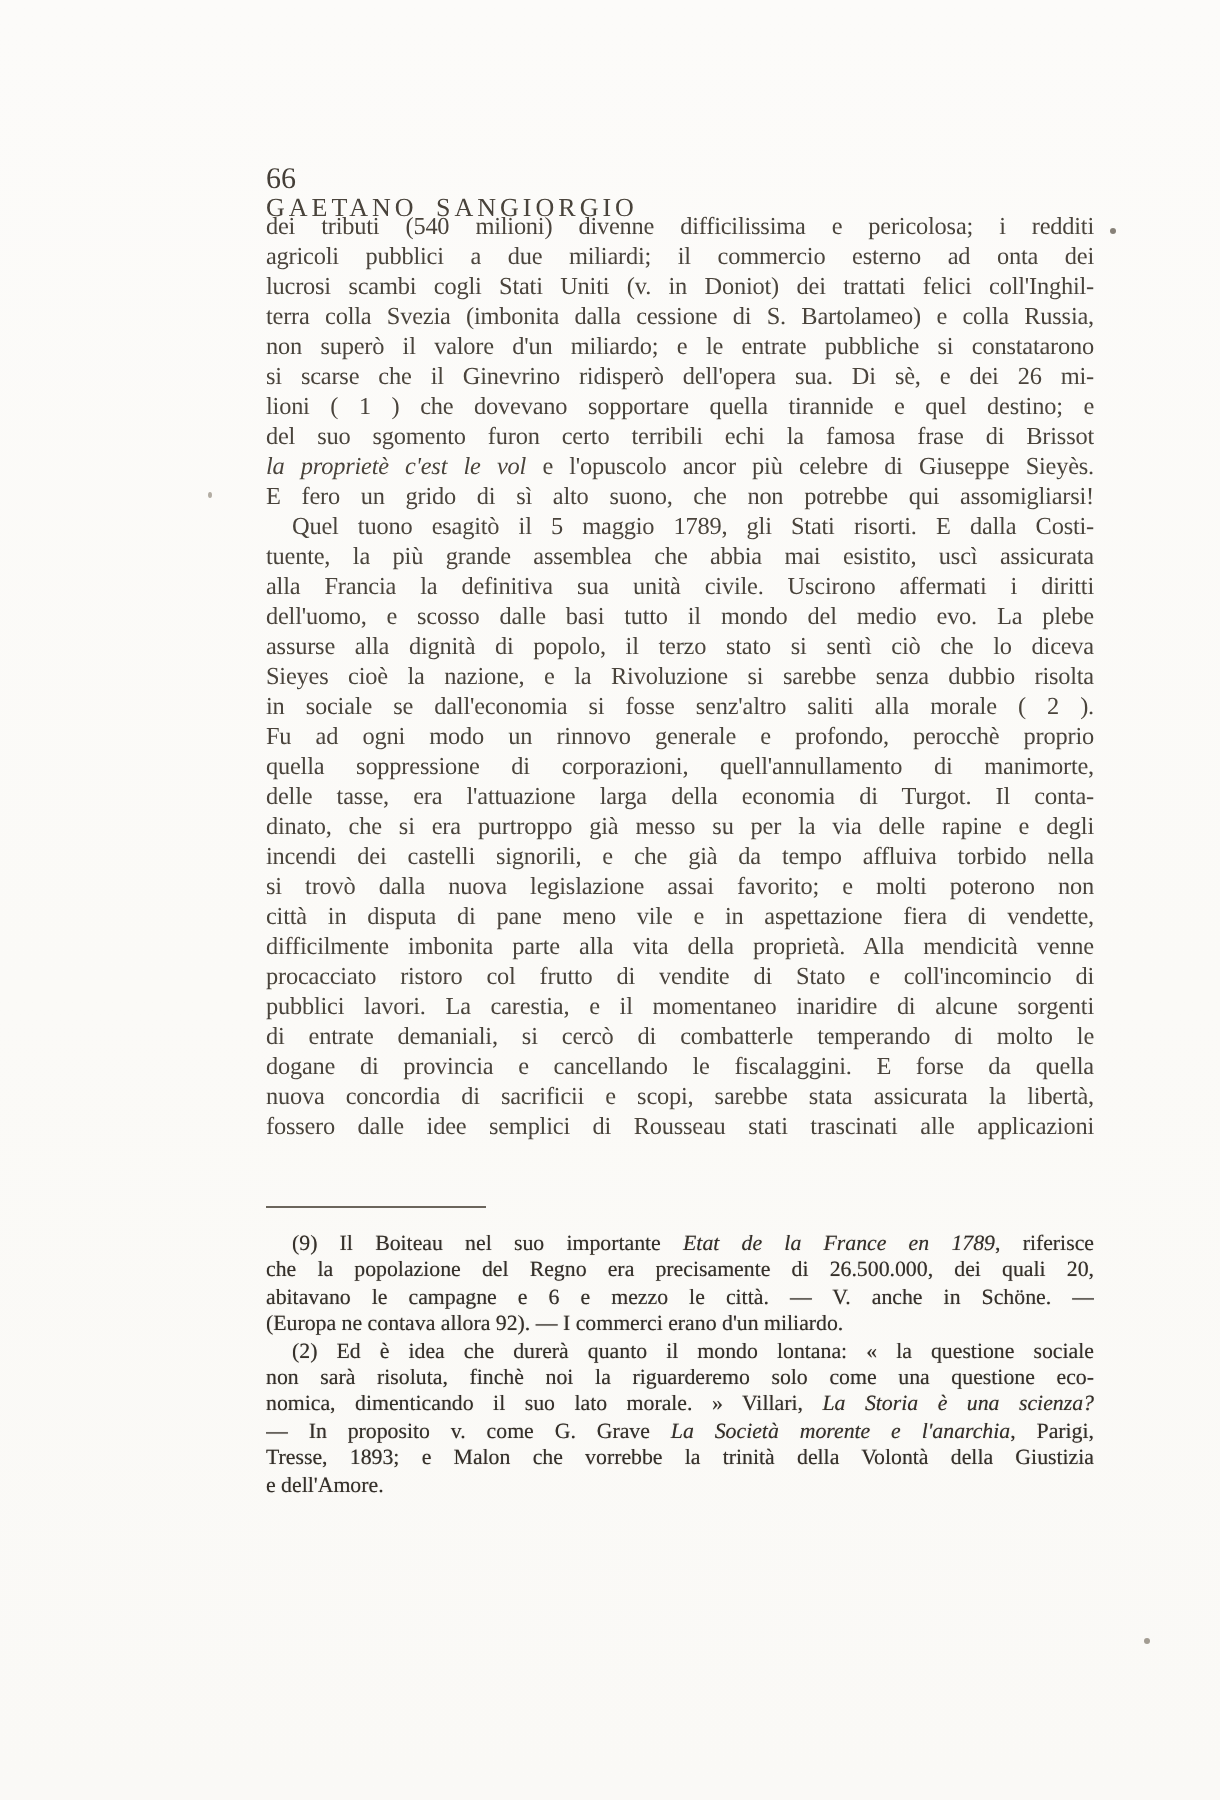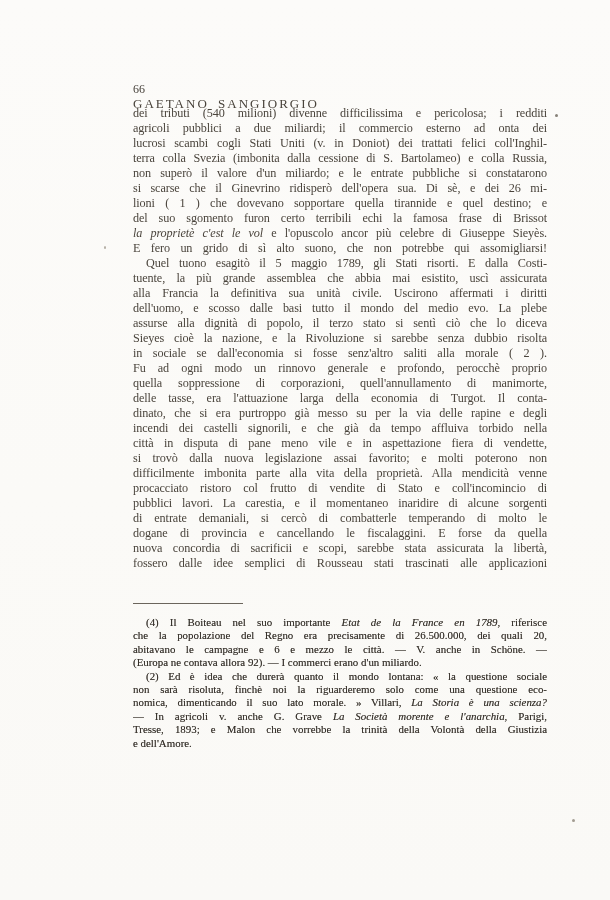--- a/index.html
+++ b/index.html
@@ -23,21 +23,21 @@
     position: absolute;
     top: 82px;
     left: 133px;
     width: 414px;
     height: 16px;
   }
   .page-number {
     position: absolute;
     left: 0;
     top: 0;
-    font-size: 12px;
+    font-size: 15px;
     color: #453f38;
   }
   .running-header {
     position: absolute;
     left: 0;
     right: 24px;
     top: 14px;
     text-align: left;
     font-size: 13px;
     letter-spacing: 2px;
@@ -120,42 +120,42 @@
       <div class="bl"><span>alla Francia la definitiva sua unità civile. Uscirono affermati i diritti</span></div>
       <div class="bl"><span>dell'uomo, e scosso dalle basi tutto il mondo del medio evo. La plebe</span></div>
       <div class="bl"><span>assurse alla dignità di popolo, il terzo stato si sentì ciò che lo diceva</span></div>
       <div class="bl"><span>Sieyes cioè la nazione, e la Rivoluzione si sarebbe senza dubbio risolta</span></div>
       <div class="bl"><span>in sociale se dall'economia si fosse senz'altro saliti alla morale ( 2 ).</span></div>
       <div class="bl"><span>Fu ad ogni modo un rinnovo generale e profondo, perocchè proprio</span></div>
       <div class="bl"><span>quella soppressione di corporazioni, quell'annullamento di manimorte,</span></div>
       <div class="bl"><span>delle tasse, era l'attuazione larga della economia di Turgot. Il conta-</span></div>
       <div class="bl"><span>dinato, che si era purtroppo già messo su per la via delle rapine e degli</span></div>
       <div class="bl"><span>incendi dei castelli signorili, e che già da tempo affluiva torbido nella</span></div>
+      <div class="bl"><span>si trovò dalla nuova legislazione assai favorito; e molti poterono non</span></div>
       <div class="bl"><span>città in disputa di pane meno vile e in aspettazione fiera di vendette,</span></div>
-      <div class="bl"><span>si trovò dalla nuova legislazione assai favorito; e molti poterono non</span></div>
       <div class="bl"><span>difficilmente imbonita parte alla vita della proprietà. Alla mendicità venne</span></div>
       <div class="bl"><span>procacciato ristoro col frutto di vendite di Stato e coll'incomincio di</span></div>
       <div class="bl"><span>pubblici lavori. La carestia, e il momentaneo inaridire di alcune sorgenti</span></div>
       <div class="bl"><span>di entrate demaniali, si cercò di combatterle temperando di molto le</span></div>
       <div class="bl"><span>dogane di provincia e cancellando le fiscalaggini. E forse da quella</span></div>
       <div class="bl"><span>nuova concordia di sacrificii e scopi, sarebbe stata assicurata la libertà,</span></div>
       <div class="bl"><span>fossero dalle idee semplici di Rousseau stati trascinati alle applicazioni</span></div>
     </div>
 
   <hr class="footnote-separator">
 
   <div class="footnotes" id="footnotes">
-      <div class="bl indent"><span>(4) Il Boiteau nel suo importante </span><span class="it">Etat de la France en 1789</span><span>, riferisce</span></div>
+      <div class="bl indent"><span>(9) Il Boiteau nel suo importante </span><span class="it">Etat de la France en 1789</span><span>, riferisce</span></div>
       <div class="bl"><span>che la popolazione del Regno era precisamente di 26.500.000, dei quali 20,</span></div>
       <div class="bl"><span>abitavano le campagne e 6 e mezzo le città. — V. anche in Schöne. —</span></div>
       <div class="bl short"><span>(Europa ne contava allora 92). — I commerci erano d'un miliardo.</span></div>
       <div class="bl indent"><span>(2) Ed è idea che durerà quanto il mondo lontana: « la questione sociale</span></div>
       <div class="bl"><span>non sarà risoluta, finchè noi la riguarderemo solo come una questione eco-</span></div>
       <div class="bl"><span>nomica, dimenticando il suo lato morale. » Villari, </span><span class="it">La Storia è una scienza?</span></div>
-      <div class="bl"><span>— In agricoli v. anche G. Grave </span><span class="it">La Società morente e l'anarchia</span><span>, Parigi,</span></div>
+      <div class="bl"><span>— In proposito v. come G. Grave </span><span class="it">La Società morente e l'anarchia</span><span>, Parigi,</span></div>
       <div class="bl"><span>Tresse, 1893; e Malon che vorrebbe la trinità della Volontà della Giustizia</span></div>
       <div class="bl short"><span>e dell'Amore.</span></div>
     </div>
 
   <div class="speck speck-a"></div>
   <div class="speck speck-b"></div>
   <div class="speck speck-c"></div>
 </div>
 
 </body></html>

